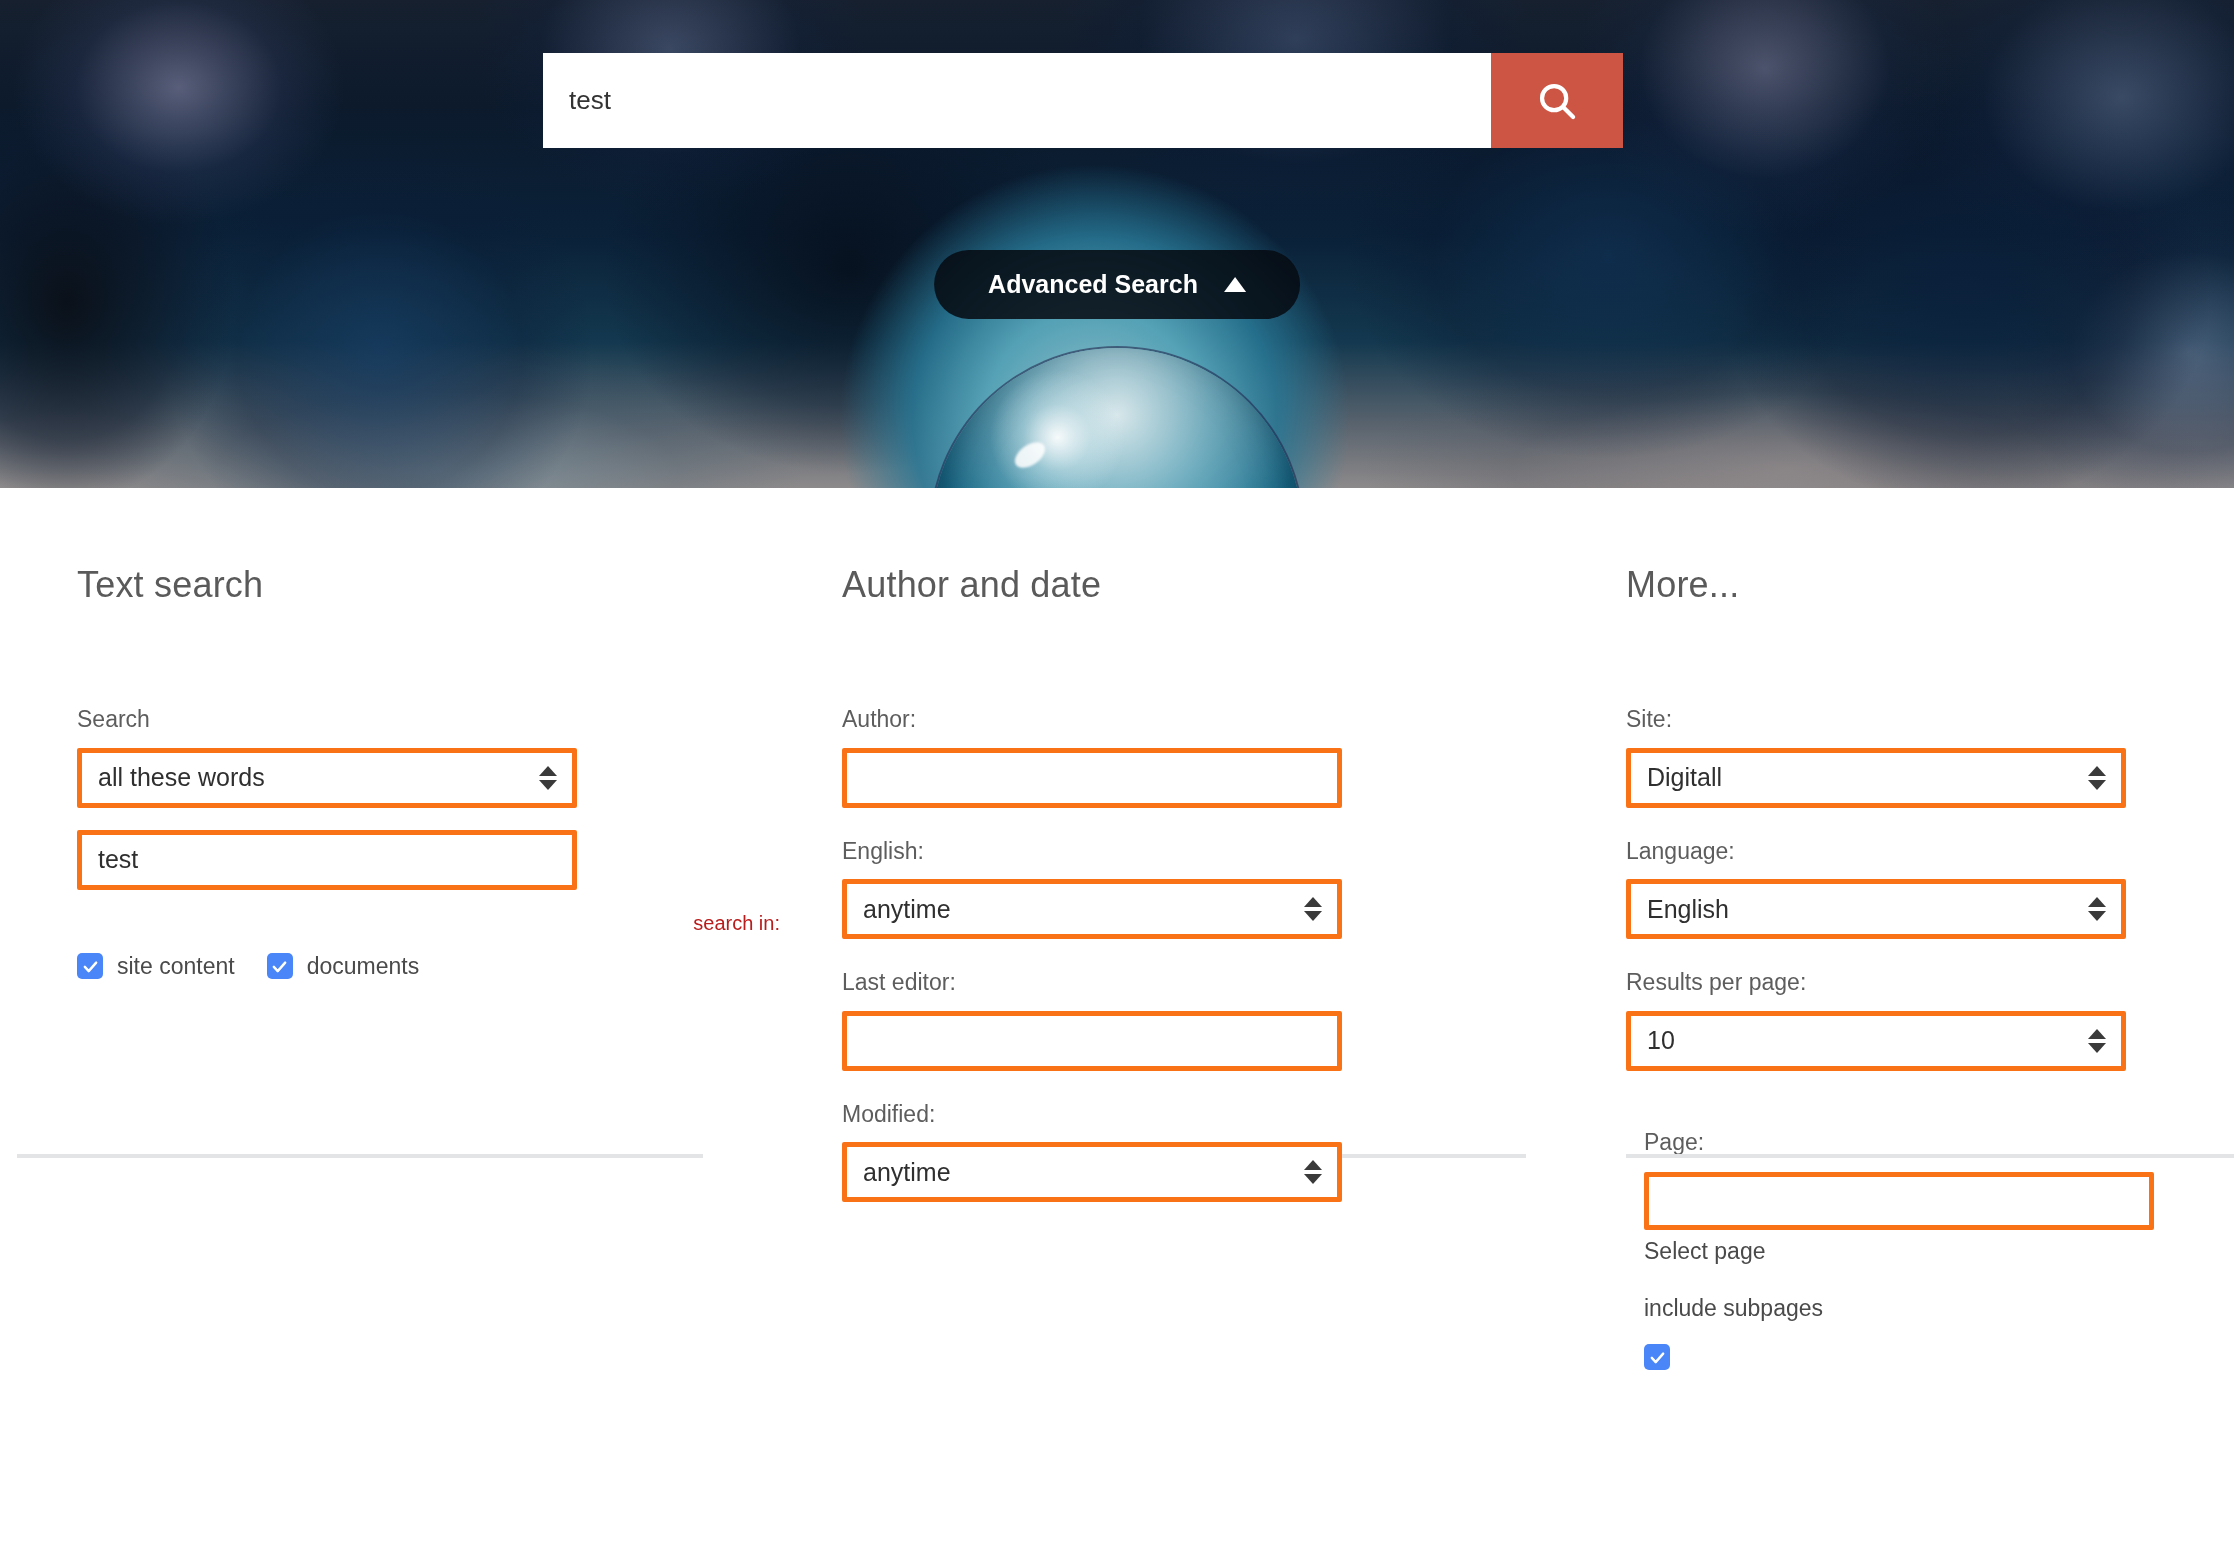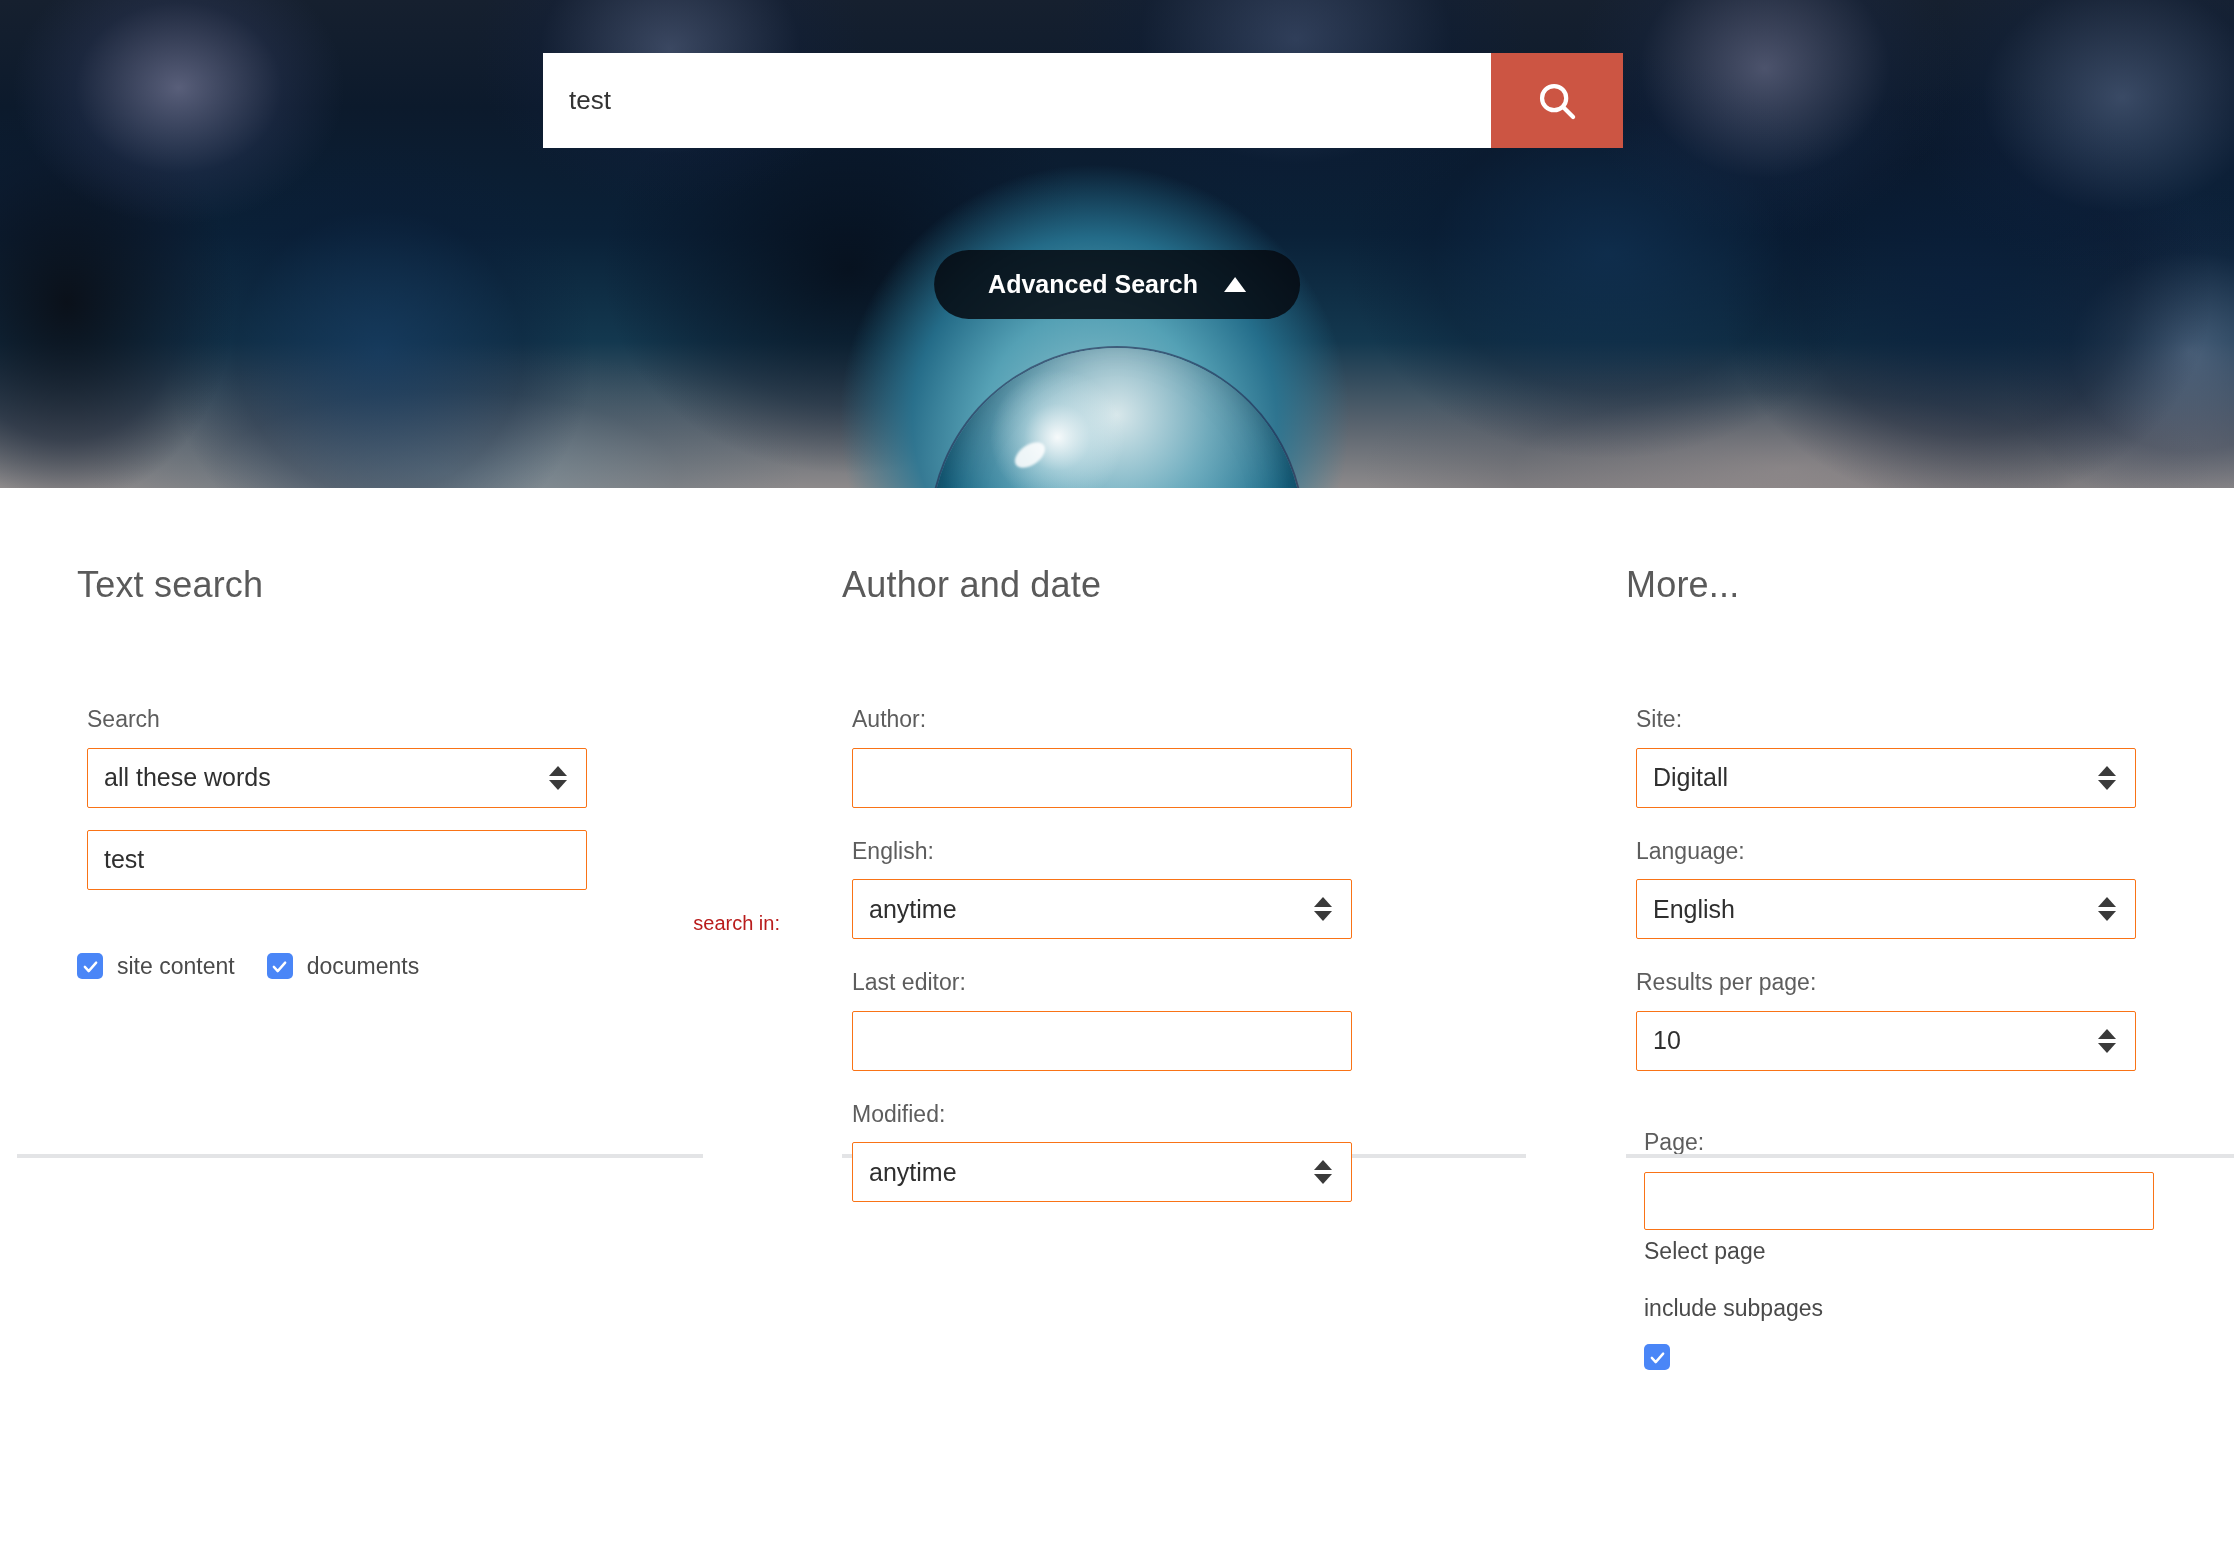--- a/index.html
+++ b/index.html
@@ -170,32 +170,32 @@
     position: absolute;
     top: 666px;
     height: 4px;
     background: #e3e4e6;
   }
 
   .fields { padding-left: 60px; padding-top: 56px; }
   .col-2 .fields { padding-left: 0px; }
   .col-3 .fields { padding-left: 0px; }
 
-  .field { margin-bottom: 0; margin-left: 10px; }
+  .field { margin-bottom: 0; }
   .flabel {
     display: block;
     font-size: 23px;
     color: #5d5d5d;
     margin: 0 0 14px 0;
     line-height: 1.2;
   }
   .ctl {
     width: 500px;
     height: 60px;
-    border: 1px solid #f97316;
+    border: 5px solid #f97316;
     border-radius: 2px;
     background: #ffffff;
     font-family: "Liberation Sans", sans-serif;
     font-size: 25px;
     color: #2f2f2f;
     padding: 0 16px;
     outline: none;
     display: block;
   }
   .ctl-wide { width: 500px; }

